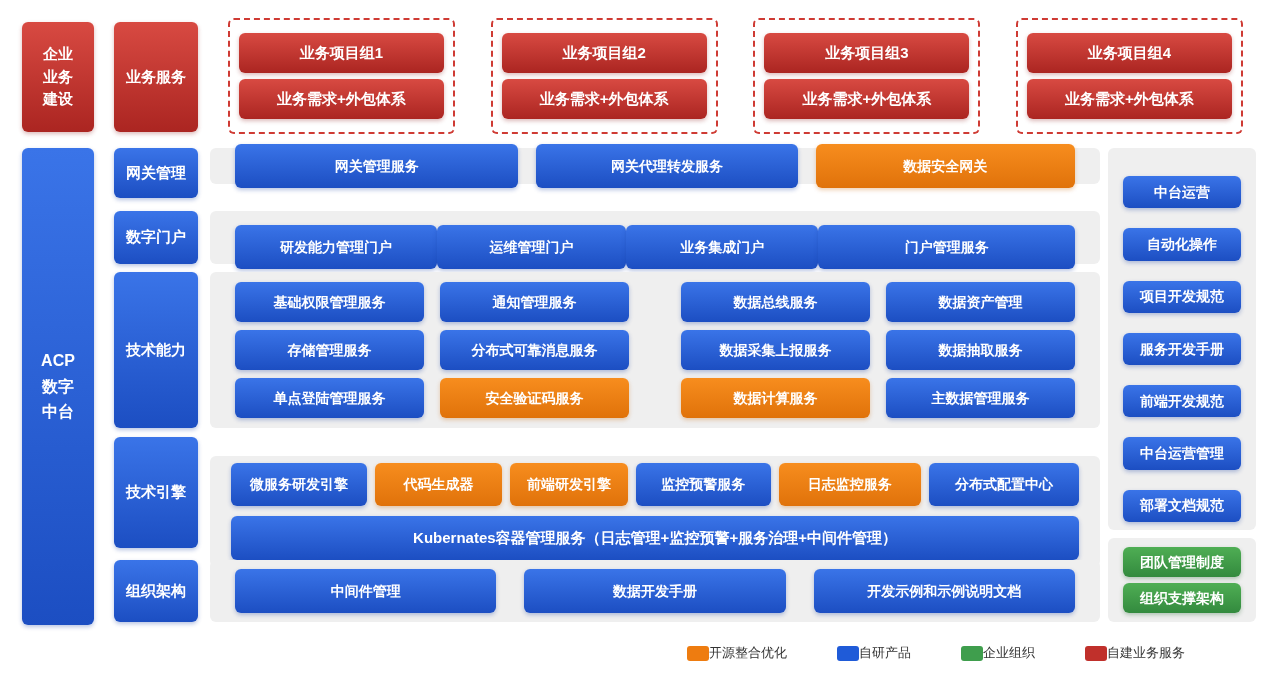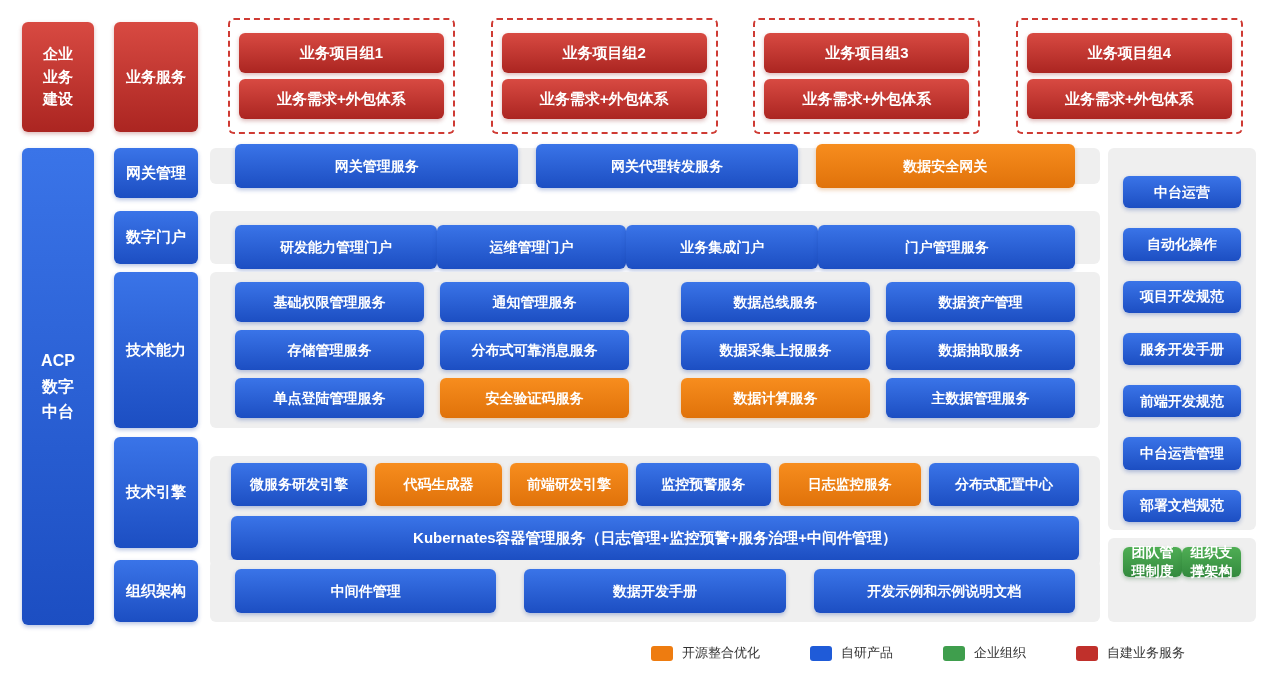--- a/index.html
+++ b/index.html
@@ -51,26 +51,26 @@
   .engine-row { display:flex; gap:8px; height:43px; }
   .engine-row .btn { font-size:14px; }
   .kube { height:44px; font-size:15px; }
   #panel-org .btn { flex:1; height:44px; font-size:14px; }
 
   
   #right-panel { left:1108px; top:148px; width:148px; height:382px; padding:8px 15px;
                  display:flex; flex-direction:column; justify-content:space-between; }
   #right-panel .btn { height:37px; font-size:14px;margin-top:20px; }
   #right-green { left:1108px; top:538px; width:148px; height:84px; padding:9px 15px;
-                 display:flex; justify-content:center; }
+                 display:flex; flex-direction:column; justify-content:space-between; }
   #right-green .btn { height:30px; font-size:14px; }
 
   
   #legend { right:95px; top:644px; display:flex; gap:50px; align-items:center; }
-  .legend-item { display:flex; align-items:center; gap:9px; }
+  .legend-item { display:flex; align-items:center; }
   .legend-swatch { width:22px; height:15px; border-radius:3px; }
   .legend-label { font-size:13px; color:#333; }
 </style>
 </head>
 <body>
 
 <div class="canvas">
 
   <div id="ent" class="abs btn red pre">企业
 业务

